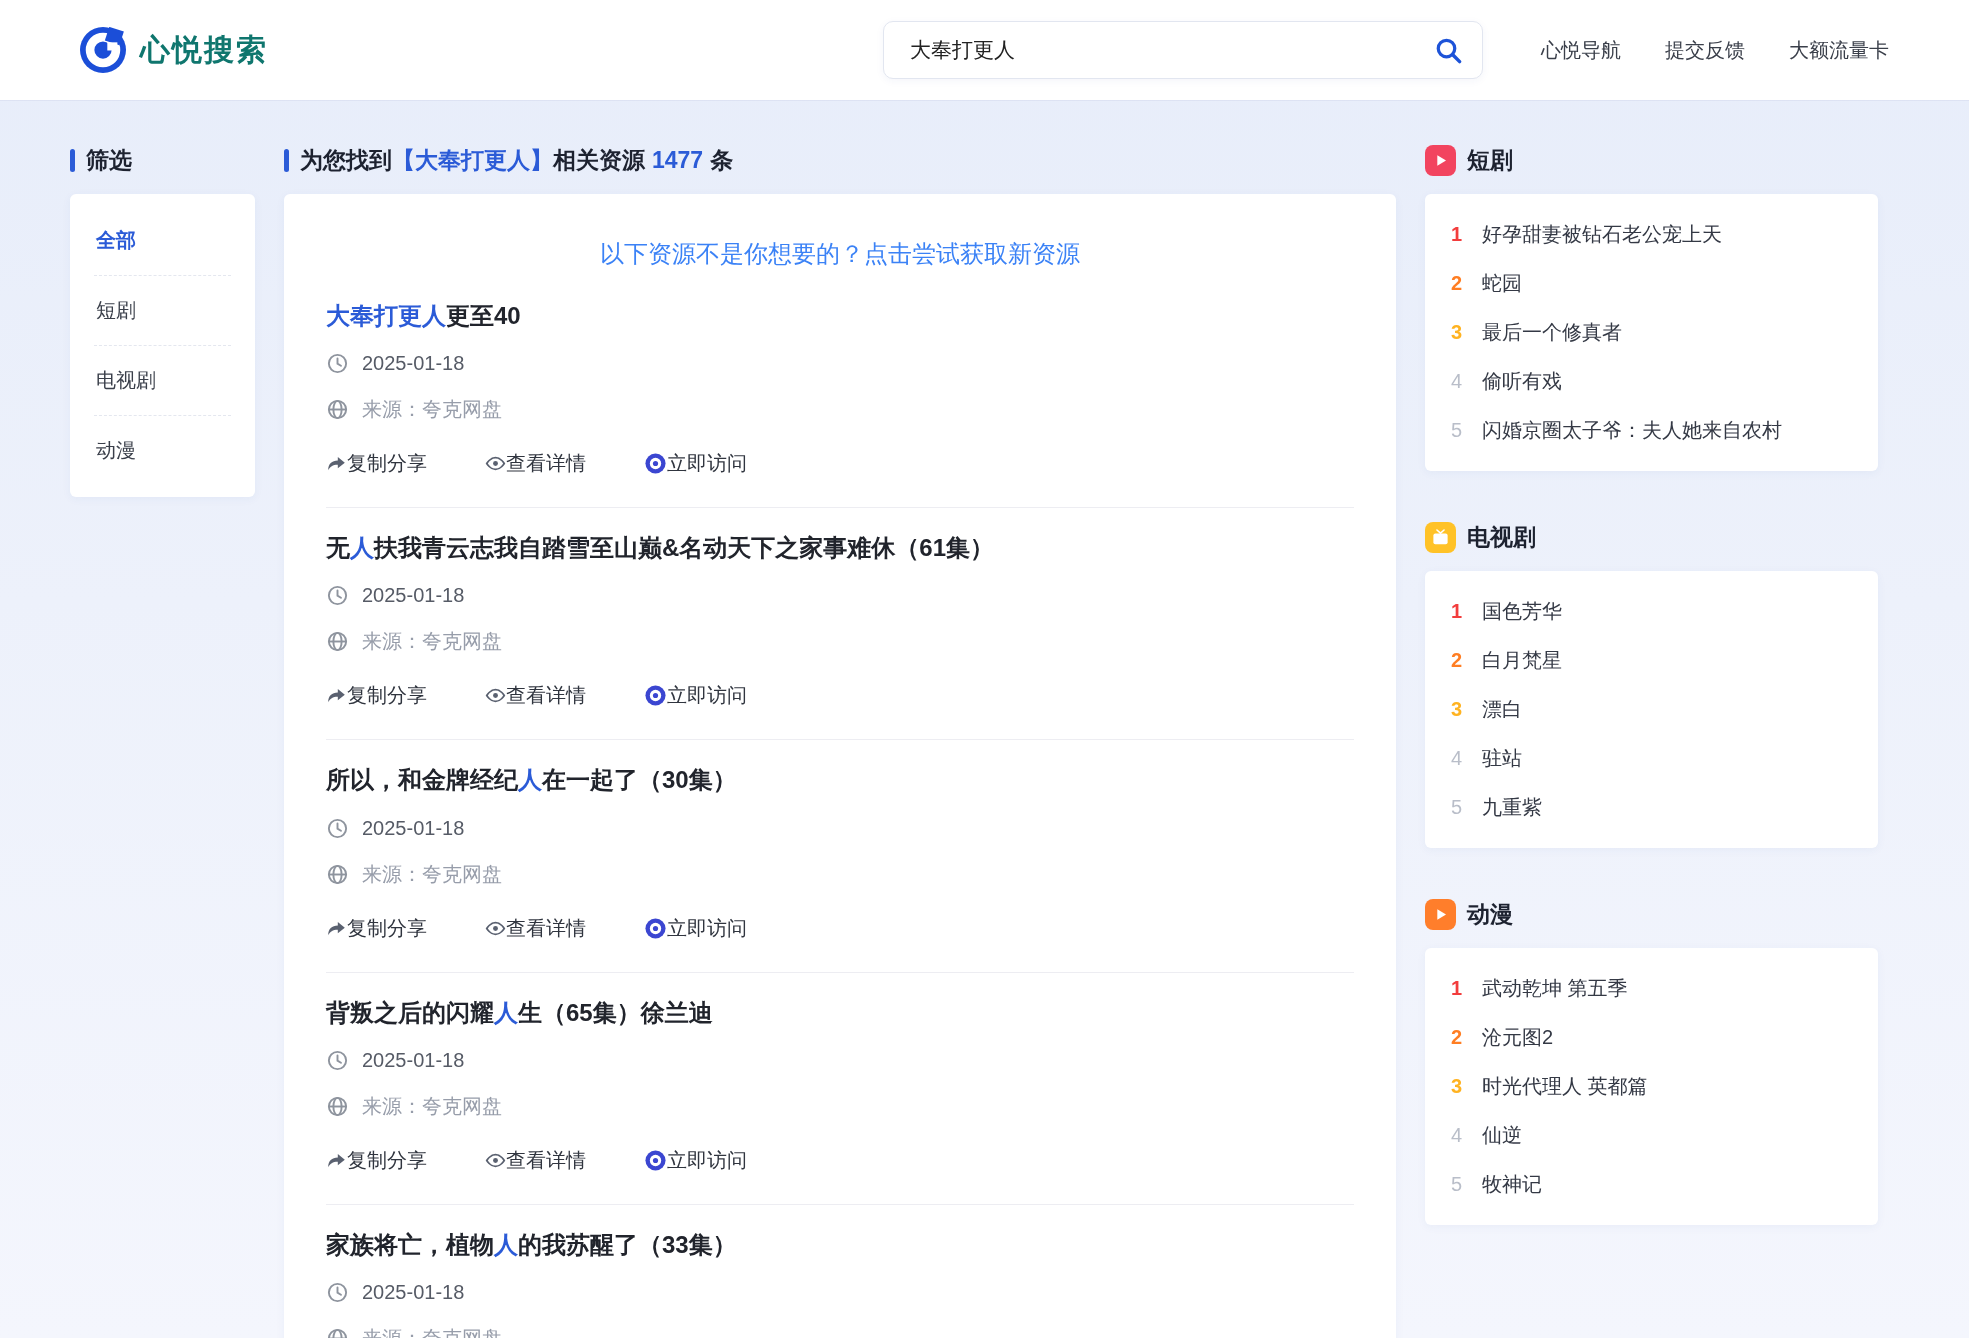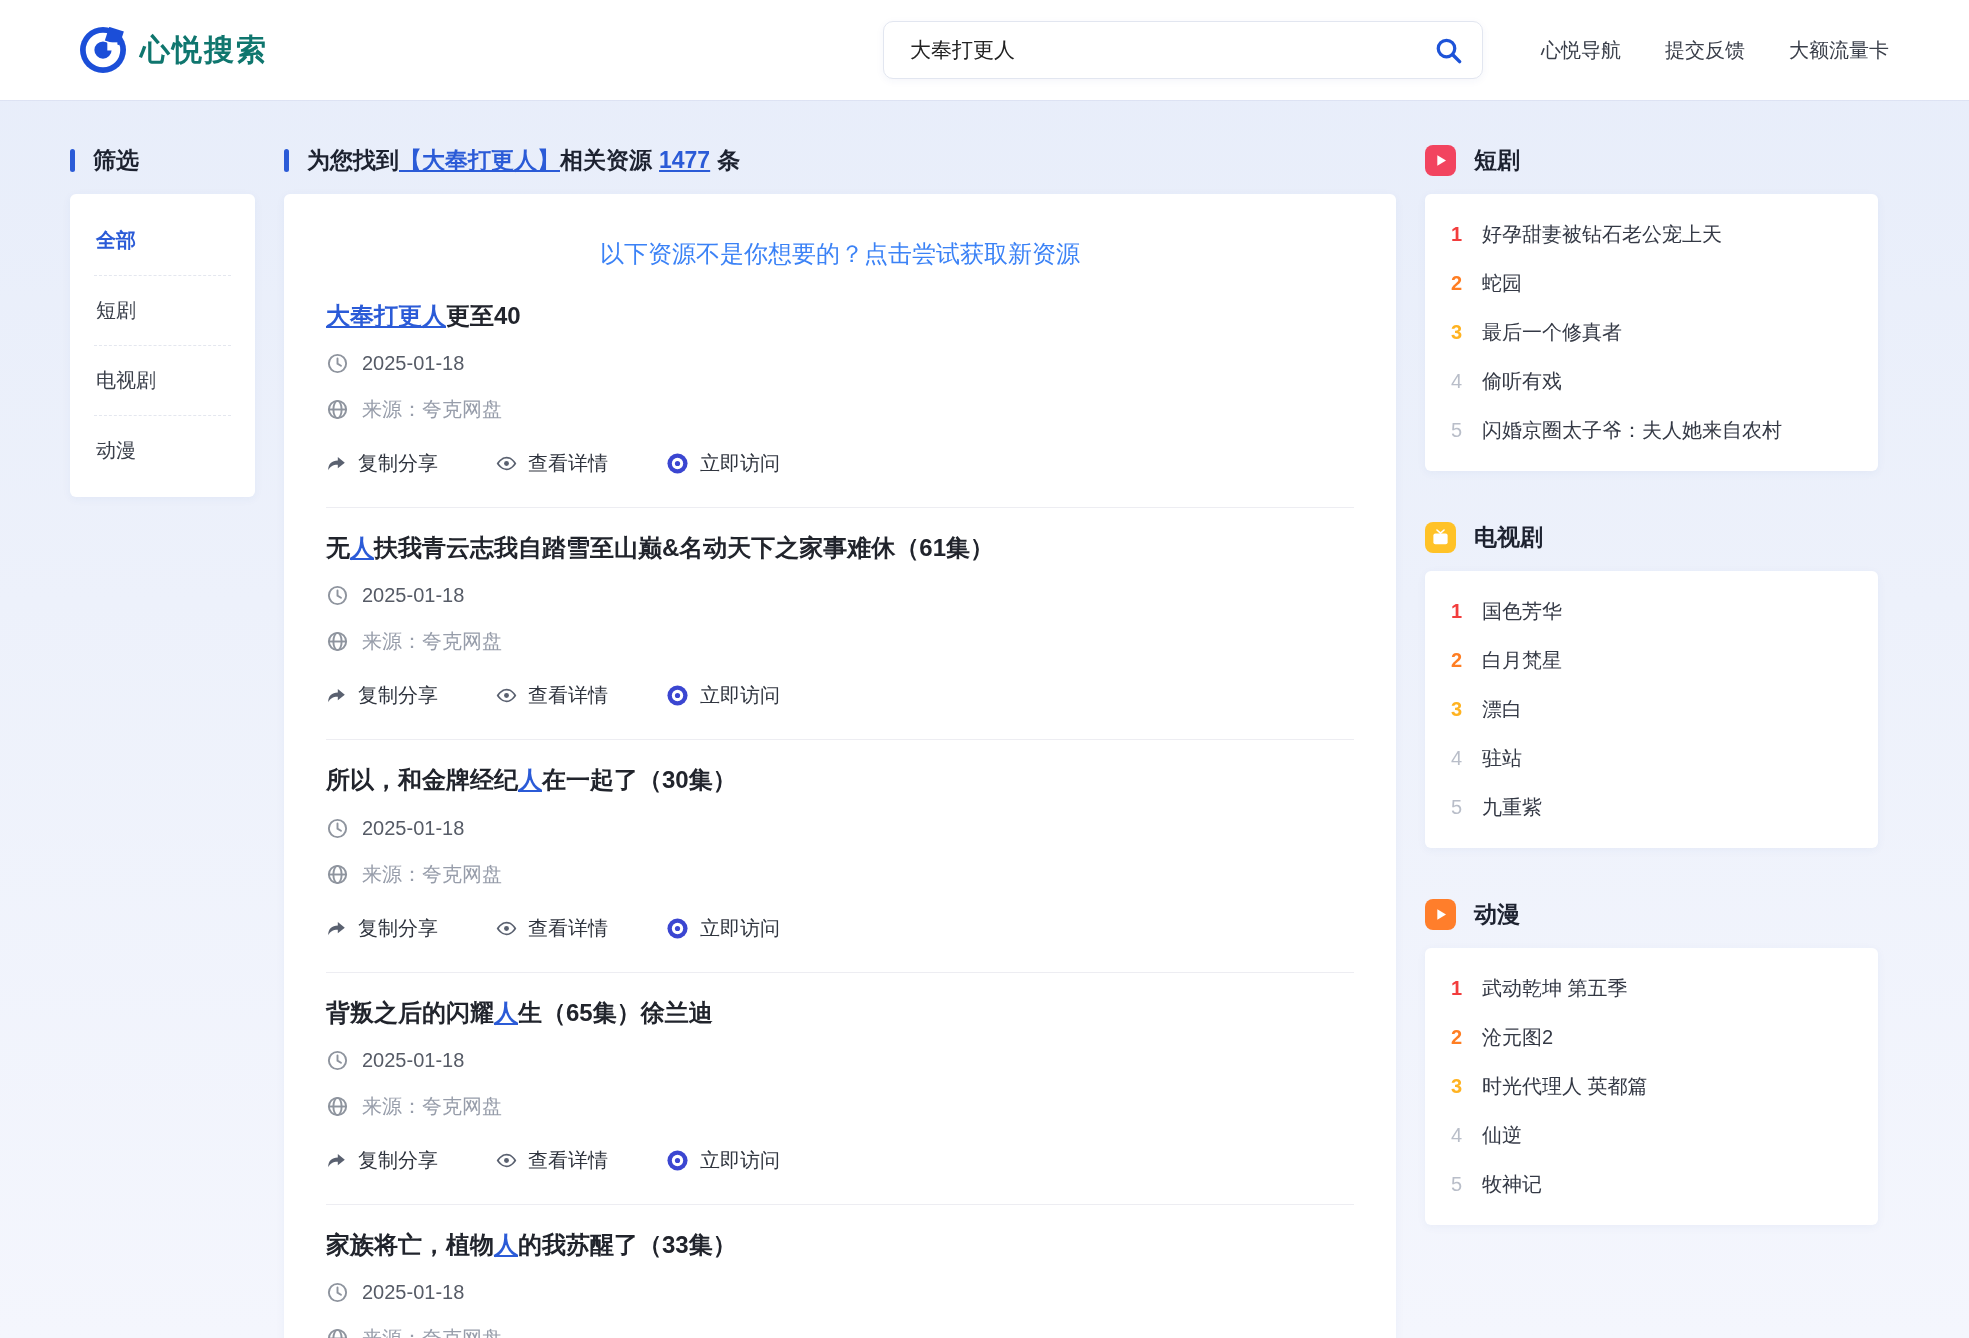--- a/index.html
+++ b/index.html
@@ -28,45 +28,45 @@
   }
   .search-mag { position:absolute; right:18px; top:14px; width:30px; height:30px; cursor:pointer; }
   nav.topnav { display:flex; gap:44px; margin-left:58px; }
   nav.topnav a { font-size:20px; color:#3a3f4a; text-decoration:none; cursor:pointer; white-space:nowrap; }
   
   .page {
     padding:44px 91px 0 70px;
     display:grid; grid-template-columns:185px 1fr 453px; column-gap:29px;
     align-items:start;
   }
-  .sec-head { display:flex; align-items:center; gap:18px; height:32px; margin-bottom:18px; }
+  .sec-head { display:flex; align-items:center; gap:11px; height:32px; margin-bottom:18px; }
   .sec-bar { width:5px; height:23px; background:#2b5bd7; border-radius:3px; flex:none; }
   .sec-head h2 { font-size:23px; font-weight:700; color:#1d2230; white-space:nowrap; }
-  .hl { color:#2b5bd7;text-decoration:underline; }
+  .hl { color:#2b5bd7; }
   .hl-count { color:#2b5bd7; margin:0 7px; }
   .card { background:#fff; border-radius:6px; box-shadow:0 2px 10px rgba(40,70,160,.05); }
   
   .filter-card { padding:12px 24px; }
   .filter-item {
     padding:21px 2px; font-size:20px; color:#3a3f4a; cursor:pointer;
     border-bottom:1px dashed #e4e7ef;
   }
   .filter-item:last-child { border-bottom:none; }
   .filter-item.active { color:#2b5bd7; font-weight:700; }
   
   .results-card { padding:30px 42px 10px; }
   .notice { text-align:center; font-size:24px; color:#3b82f6; padding:14px 0 6px; cursor:pointer; }
   .result { padding-top:24px; }
   .r-title { font-size:24px; font-weight:700; color:#21242c; line-height:1.3; cursor:pointer; }
   .meta { display:flex; align-items:center; gap:13px; margin-top:21px; }
   .micon { width:23px; height:23px; flex:none; display:block; }
   .m-date { font-size:20px; color:#565b66; }
   .m-src  { font-size:20px; color:#979daa; }
   .actions { display:flex; align-items:center; gap:58px; margin-top:27px; }
-  .action { display:flex; align-items:center; gap:11px; font-size:20px; color:#30353f; cursor:pointer; }
+  .action { display:flex; align-items:center; font-size:20px; color:#30353f; cursor:pointer; }
   .aicon { width:21px; height:21px; display:block; }
   .vicon { width:23px; height:23px; display:block; }
   .result-divider { height:1px; background:#ededf2; margin-top:30px; }
   
   .rank-sec + .rank-sec { margin-top:50px; }
   .rank-icon {
     width:31px; height:31px; border-radius:8px; flex:none;
     display:flex; align-items:center; justify-content:center;
   }
   .rank-icon svg { width:19px; height:19px; display:block; }

